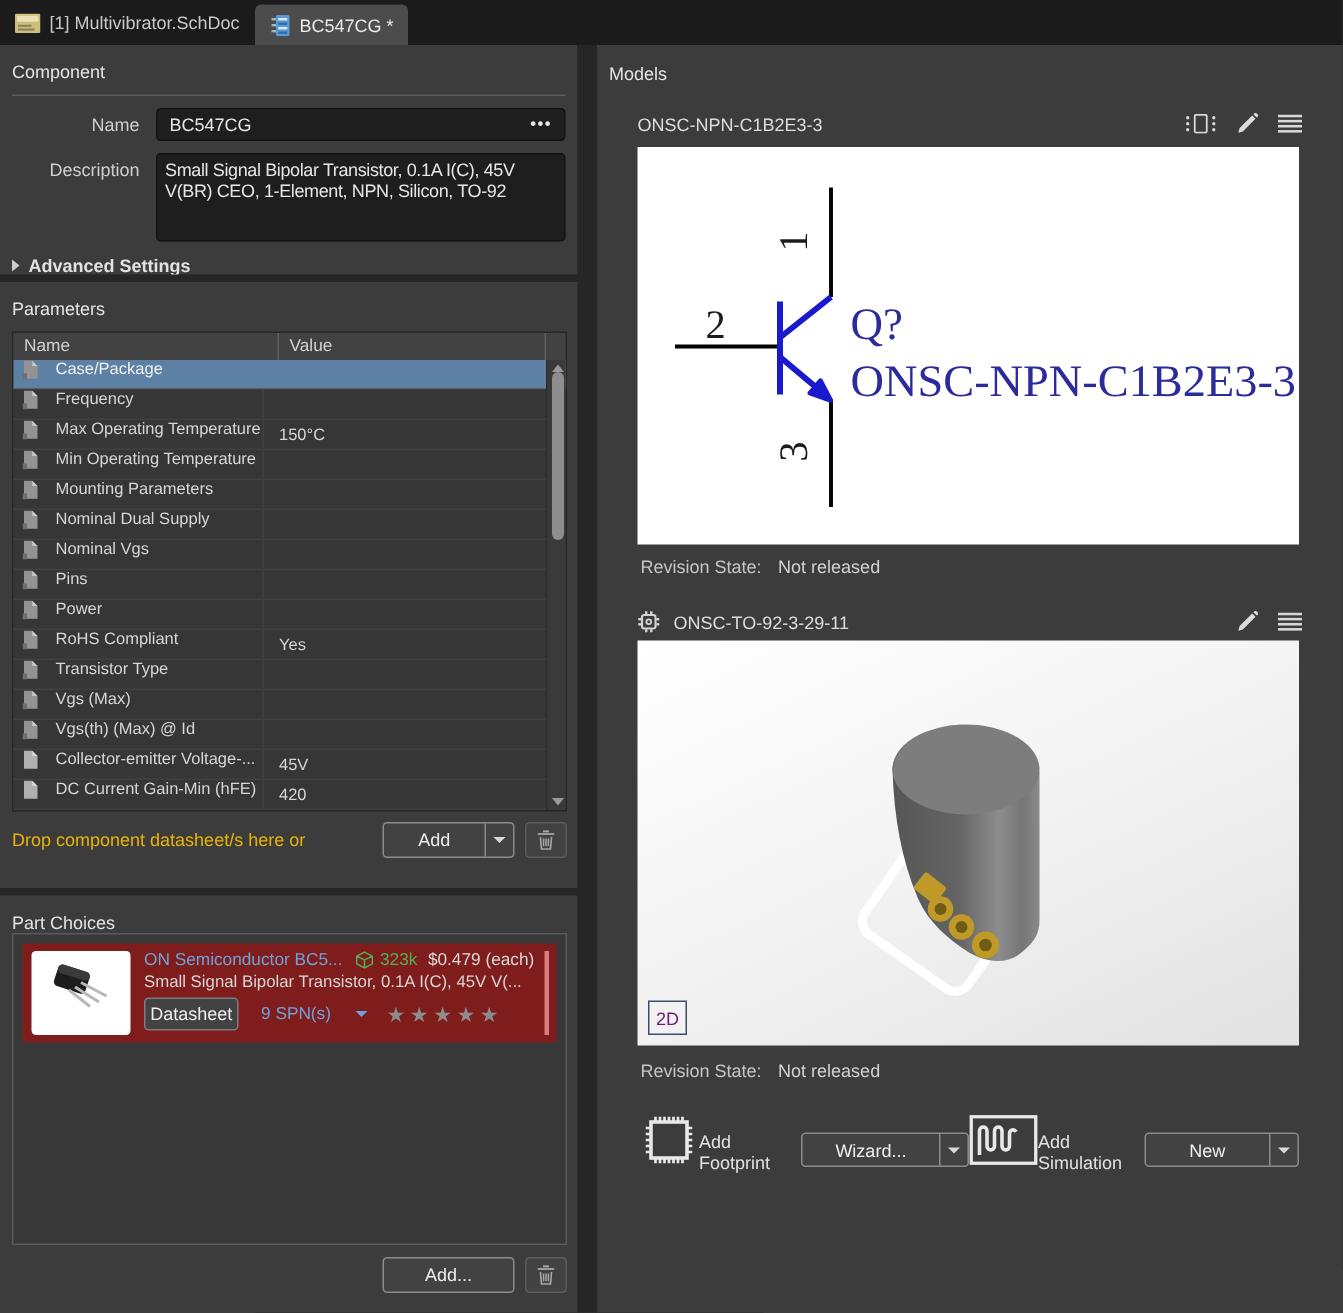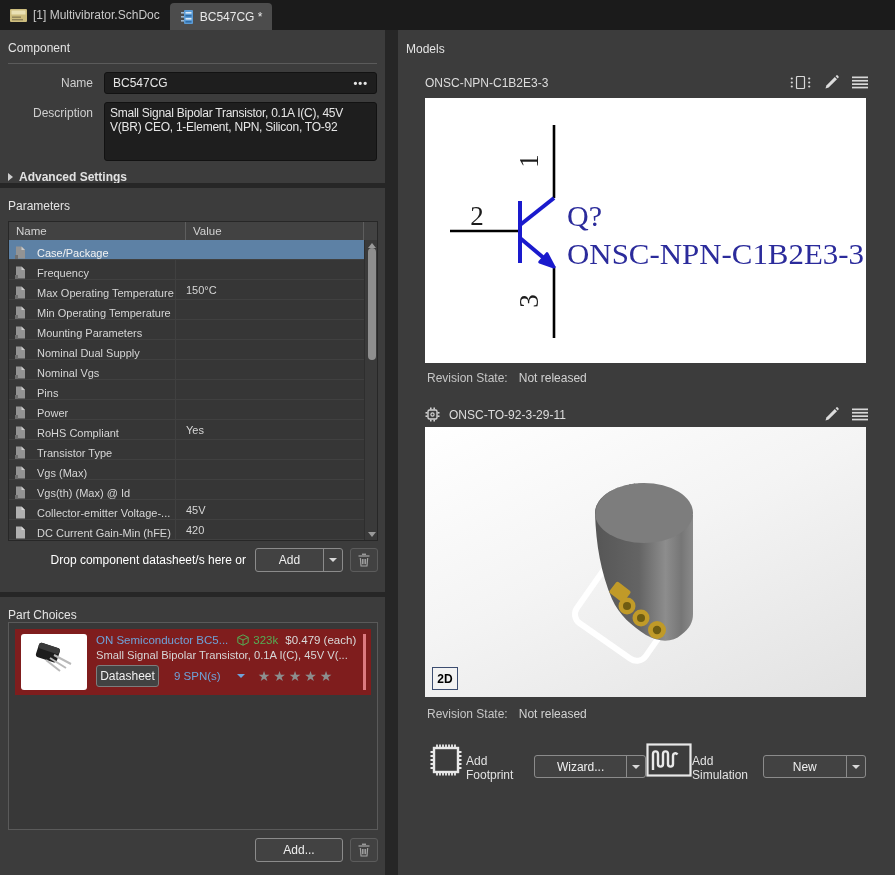--- a/index.html
+++ b/index.html
@@ -28,32 +28,32 @@
 .dots{color:#e6e6e6;letter-spacing:1px;font-weight:bold;font-size:11px}
 .desc-field{height:59px;padding:3px 5px;line-height:14px;font-size:12px;letter-spacing:-0.25px}
 .adv{margin:9px 8px 0 8px;font-weight:bold;color:#e2e2e2;display:flex;align-items:center;gap:6px}
 .tri-right{width:0;height:0;border-left:5px solid #cdcdcd;border-top:4px solid transparent;border-bottom:4px solid transparent}
 .ptable{position:absolute;left:8px;right:7px;top:33px;border:1px solid #272727;background:#363636;font-size:11.5px}
 .phead{display:flex;height:18px;background:#424242;align-items:center;color:#d2d2d2}
 .phead .hname{width:177px;padding-left:7px;border-right:1px solid #5e5e5e;height:100%;display:flex;align-items:center}
 .phead .hval{flex:1;padding-left:7px;border-right:1px solid #5e5e5e;height:100%;display:flex;align-items:center}
 .phead .hsb{width:13px}
 .pbody{position:relative}
-.prow{display:flex;height:20px;align-items:flex-end;background:#363636;border-bottom:1px solid #404040;padding-right:13px;font-size:11px}
+.prow{display:flex;height:20px;align-items:flex-start;background:#363636;border-bottom:1px solid #404040;padding-right:13px;font-size:11px}
 .prow.selected{background:#5d81a5;color:#f2f2f2}
 .picon{width:11px;margin-left:6px;flex:none}
 .pname{padding-left:11px;width:149px;flex:none;white-space:nowrap;overflow:hidden}
 .pval{flex:1;padding-left:10px;white-space:nowrap;border-left:1px solid #404040;height:100%;display:flex;align-items:center}
 .prow.selected .pval{border-left-color:transparent}
 .sbar{position:absolute;right:0;top:0;bottom:0;width:13px;background:#3a3a3a;border-left:1px solid #2e2e2e}
 .sbar .thumb{position:absolute;left:2.5px;width:8px;top:8px;height:112px;background:#8e8e8e;border-radius:4px}
 .sbar .up{position:absolute;left:2.5px;top:3px;width:0;height:0;border-bottom:5px solid #9a9a9a;border-left:4px solid transparent;border-right:4px solid transparent}
 .sbar .dn{position:absolute;left:2.5px;bottom:3px;width:0;height:0;border-top:5px solid #9a9a9a;border-left:4px solid transparent;border-right:4px solid transparent}
 .droprow{position:absolute;left:8px;right:7px;top:360px;display:flex;align-items:center}
-.drophint{flex:1;text-align:right;padding-right:9px;color:#ffffff}
+.drophint{flex:1;padding-right:9px;color:#eab308}
 .btn{background:#424242;border:1px solid #8b8b8b;border-radius:3px;color:#efefef;display:flex;align-items:center;justify-content:center}
 .splitbtn{width:88px;height:24px;display:flex;align-items:stretch;padding:0}
 .splitbtn .blabel{flex:1;display:flex;align-items:center;justify-content:center}
 .splitbtn .barrow{width:19px;border-left:1px solid #8b8b8b;display:flex;align-items:center;justify-content:center}
 .tri-dn{width:0;height:0;border-top:4px solid #d8d8d8;border-left:4px solid transparent;border-right:4px solid transparent}
 .trashbtn{width:28px;height:24px;margin-left:7px;background:#424242;border:1px solid #5c5c5c;border-radius:3px;display:flex;align-items:center;justify-content:center}
 .pcbox{position:absolute;left:8px;right:7px;top:25px;height:208px;border:1px solid #5a5a5a;background:#383838}
 .partrow{position:relative;margin:6px;background:#7f1d1d;height:66px;display:flex;padding:5px 6px}
 .thumb{width:66px;height:56px;background:#fff;border-radius:3px;flex:none;display:flex;align-items:center;justify-content:center}
 .pinfo{flex:1;padding-left:9px;padding-right:12px;min-width:0}
@@ -75,21 +75,21 @@
 .mh1{top:45px}
 .mh2{top:377px}
 .mname{color:#dddddd}
 .mh-icons{margin-left:auto;display:flex;align-items:center;gap:13px}
 .symbox{position:absolute;left:27px;top:68px;width:441px;height:265px;background:#fff}
 .revrow{position:absolute;left:29px;display:flex;color:#c6c6c6}
 .rev1{top:341px}
 .rev2{top:677px}
 .revval{margin-left:11px;color:#d2d2d2}
 .fpbox{position:absolute;left:27px;top:397px;width:441px;height:270px;background:linear-gradient(155deg,#ffffff 0%,#f4f4f4 45%,#e2e2e2 100%)}
-.btn2d{position:absolute;left:7px;bottom:7px;width:26px;height:23px;background:#f2f2f2;border:1px solid #3c4d70;color:#000000;font-weight:bold;font-size:12px;display:flex;align-items:center;justify-content:center}
+.btn2d{position:absolute;left:7px;bottom:7px;width:26px;height:23px;background:#f2f2f2;border:1px solid #3c4d70;color:#701a75;font-weight:normal;font-size:12px;display:flex;align-items:center;justify-content:center}
 .addcols{position:absolute;left:28px;top:707px;display:flex}
 .addcol{width:220px;display:flex;flex-direction:row;align-items:center}
 .iconbox{height:40px;display:flex;align-items:center;justify-content:center}
 .addcol .albl{margin-top:17px;color:#e2e2e2}
 .addcol .btn{margin-top:14px}
 .wizbtn{width:118px;height:23px}
 .gearwrap{margin-right:9px}
 </style>
 </head>
 <body>

